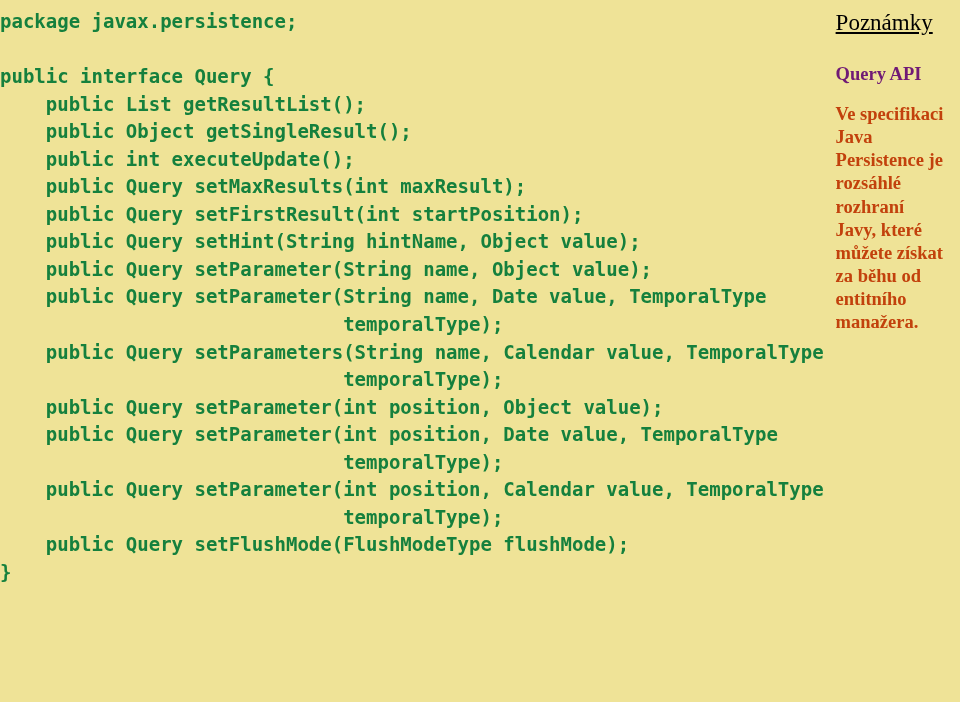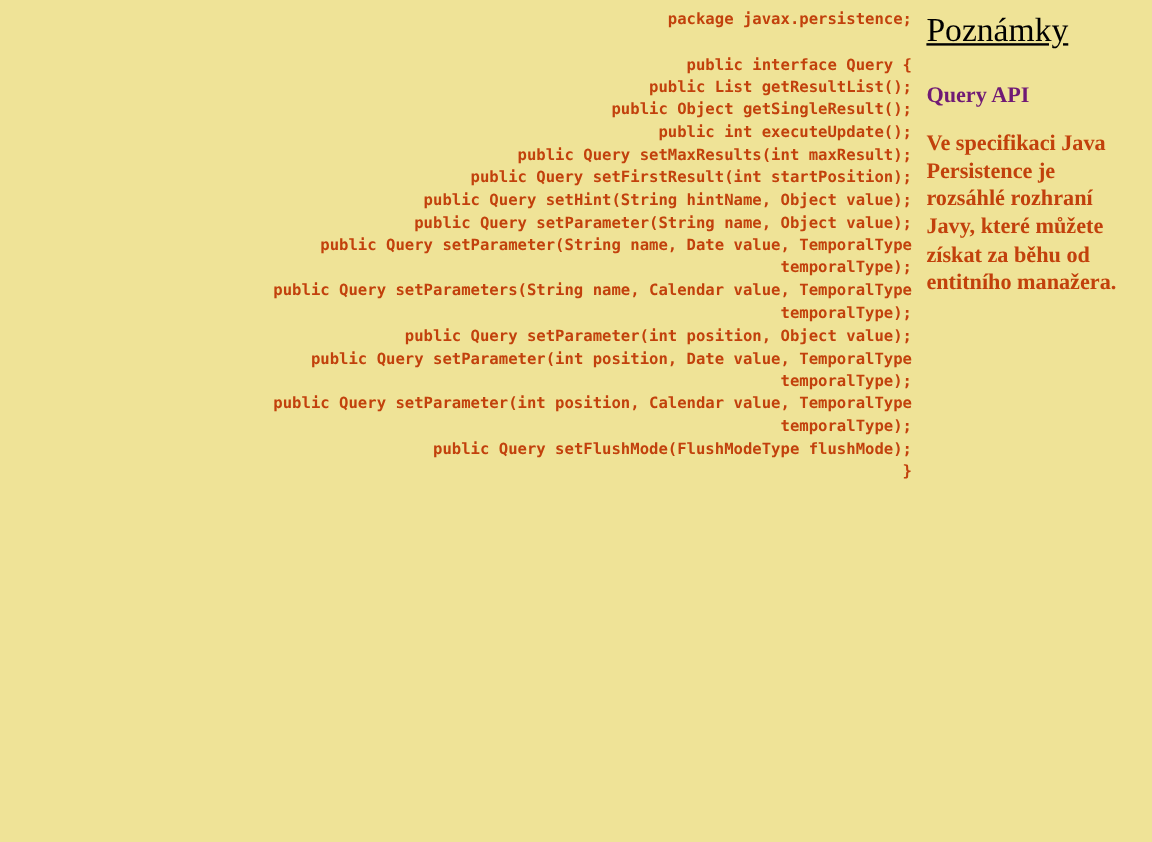--- a/index.html
+++ b/index.html
@@ -11,33 +11,32 @@
     display: flex;
     overflow: hidden;
   }
   .main {
     flex: 1;
     padding: 8px 0 0 0;
   }
   .code {
     font-family: "Lucida Console", Monaco, monospace;
     font-weight: bold;
-    font-size: 13px;
+    font-size: 19px;
     line-height: 1.45;
-    color: #c2410c;
+    color: #15803d;
     white-space: pre;
-    text-align: right;
   }
   .sidebar {
     width: 200px;
     padding: 10px 16px 0 12px;
   }
   .notes-title {
     font-family: "Times New Roman", Times, serif;
-    font-size: 28px;
+    font-size: 23px;
     text-decoration: underline;
     color: #000;
     margin-bottom: 28px;
   }
   .notes-heading {
     font-family: "Times New Roman", Times, serif;
     font-size: 18.5px;
     font-weight: bold;
     color: #701a75;
     margin-bottom: 18px;

